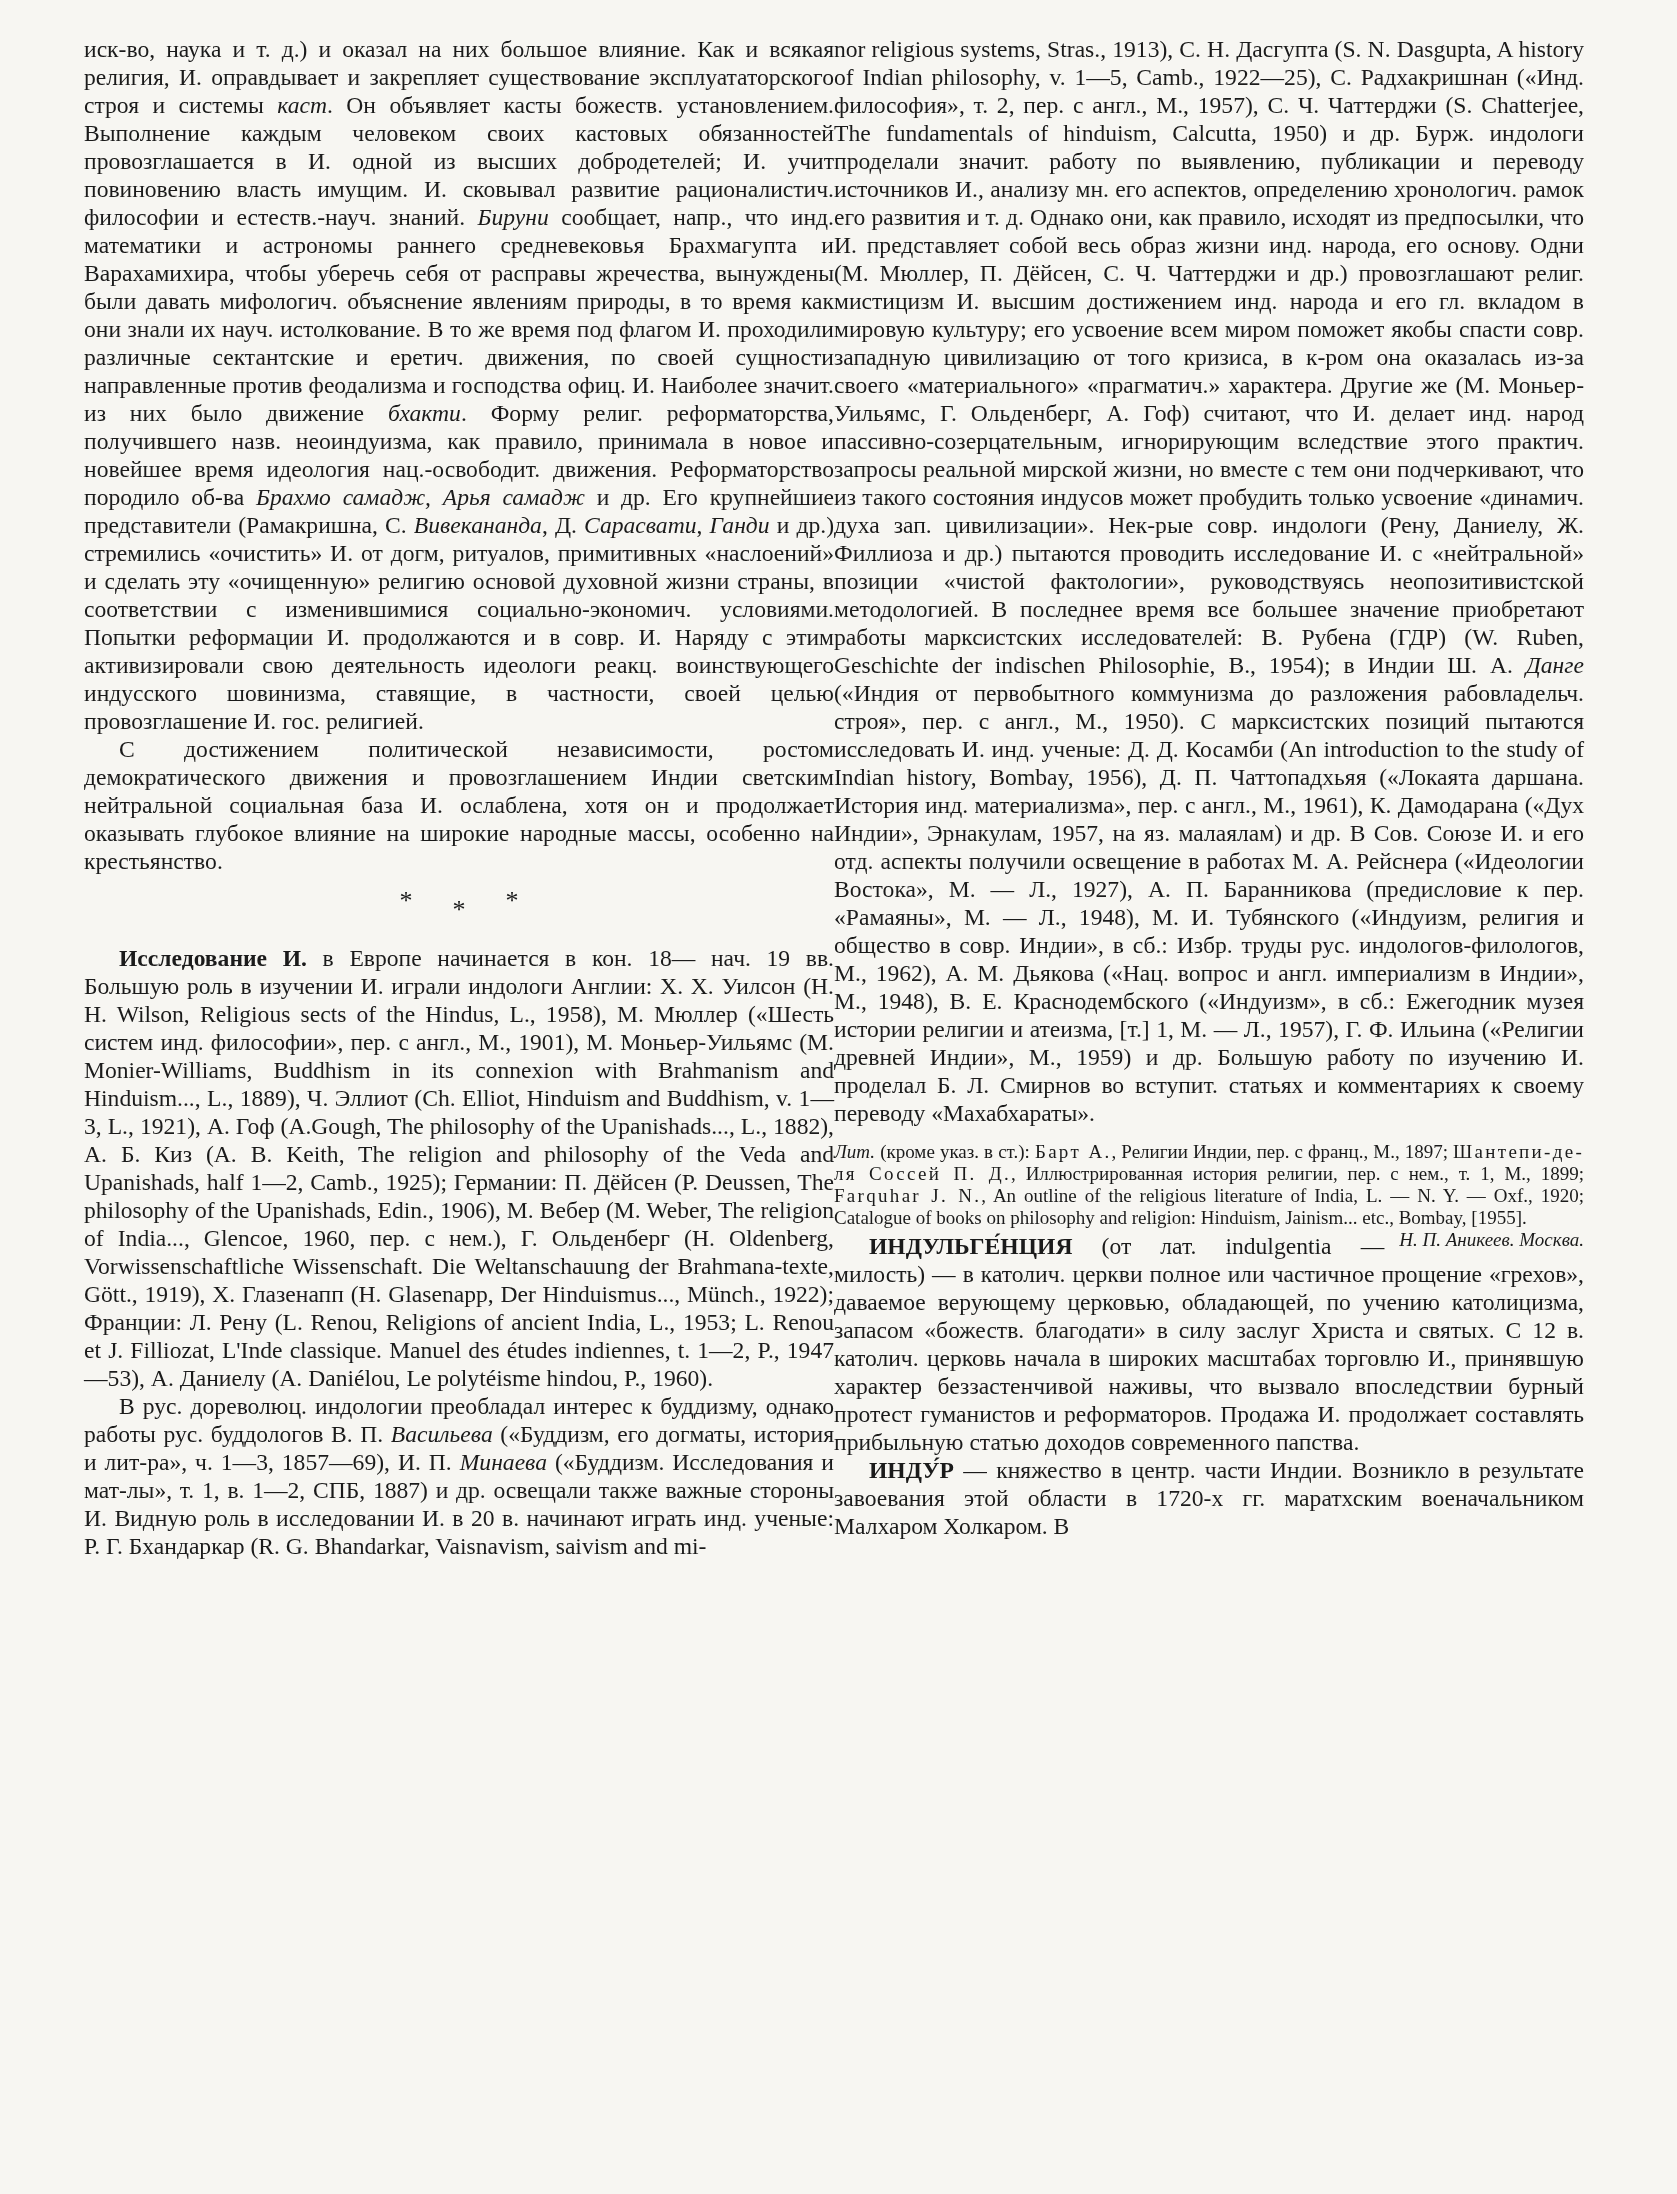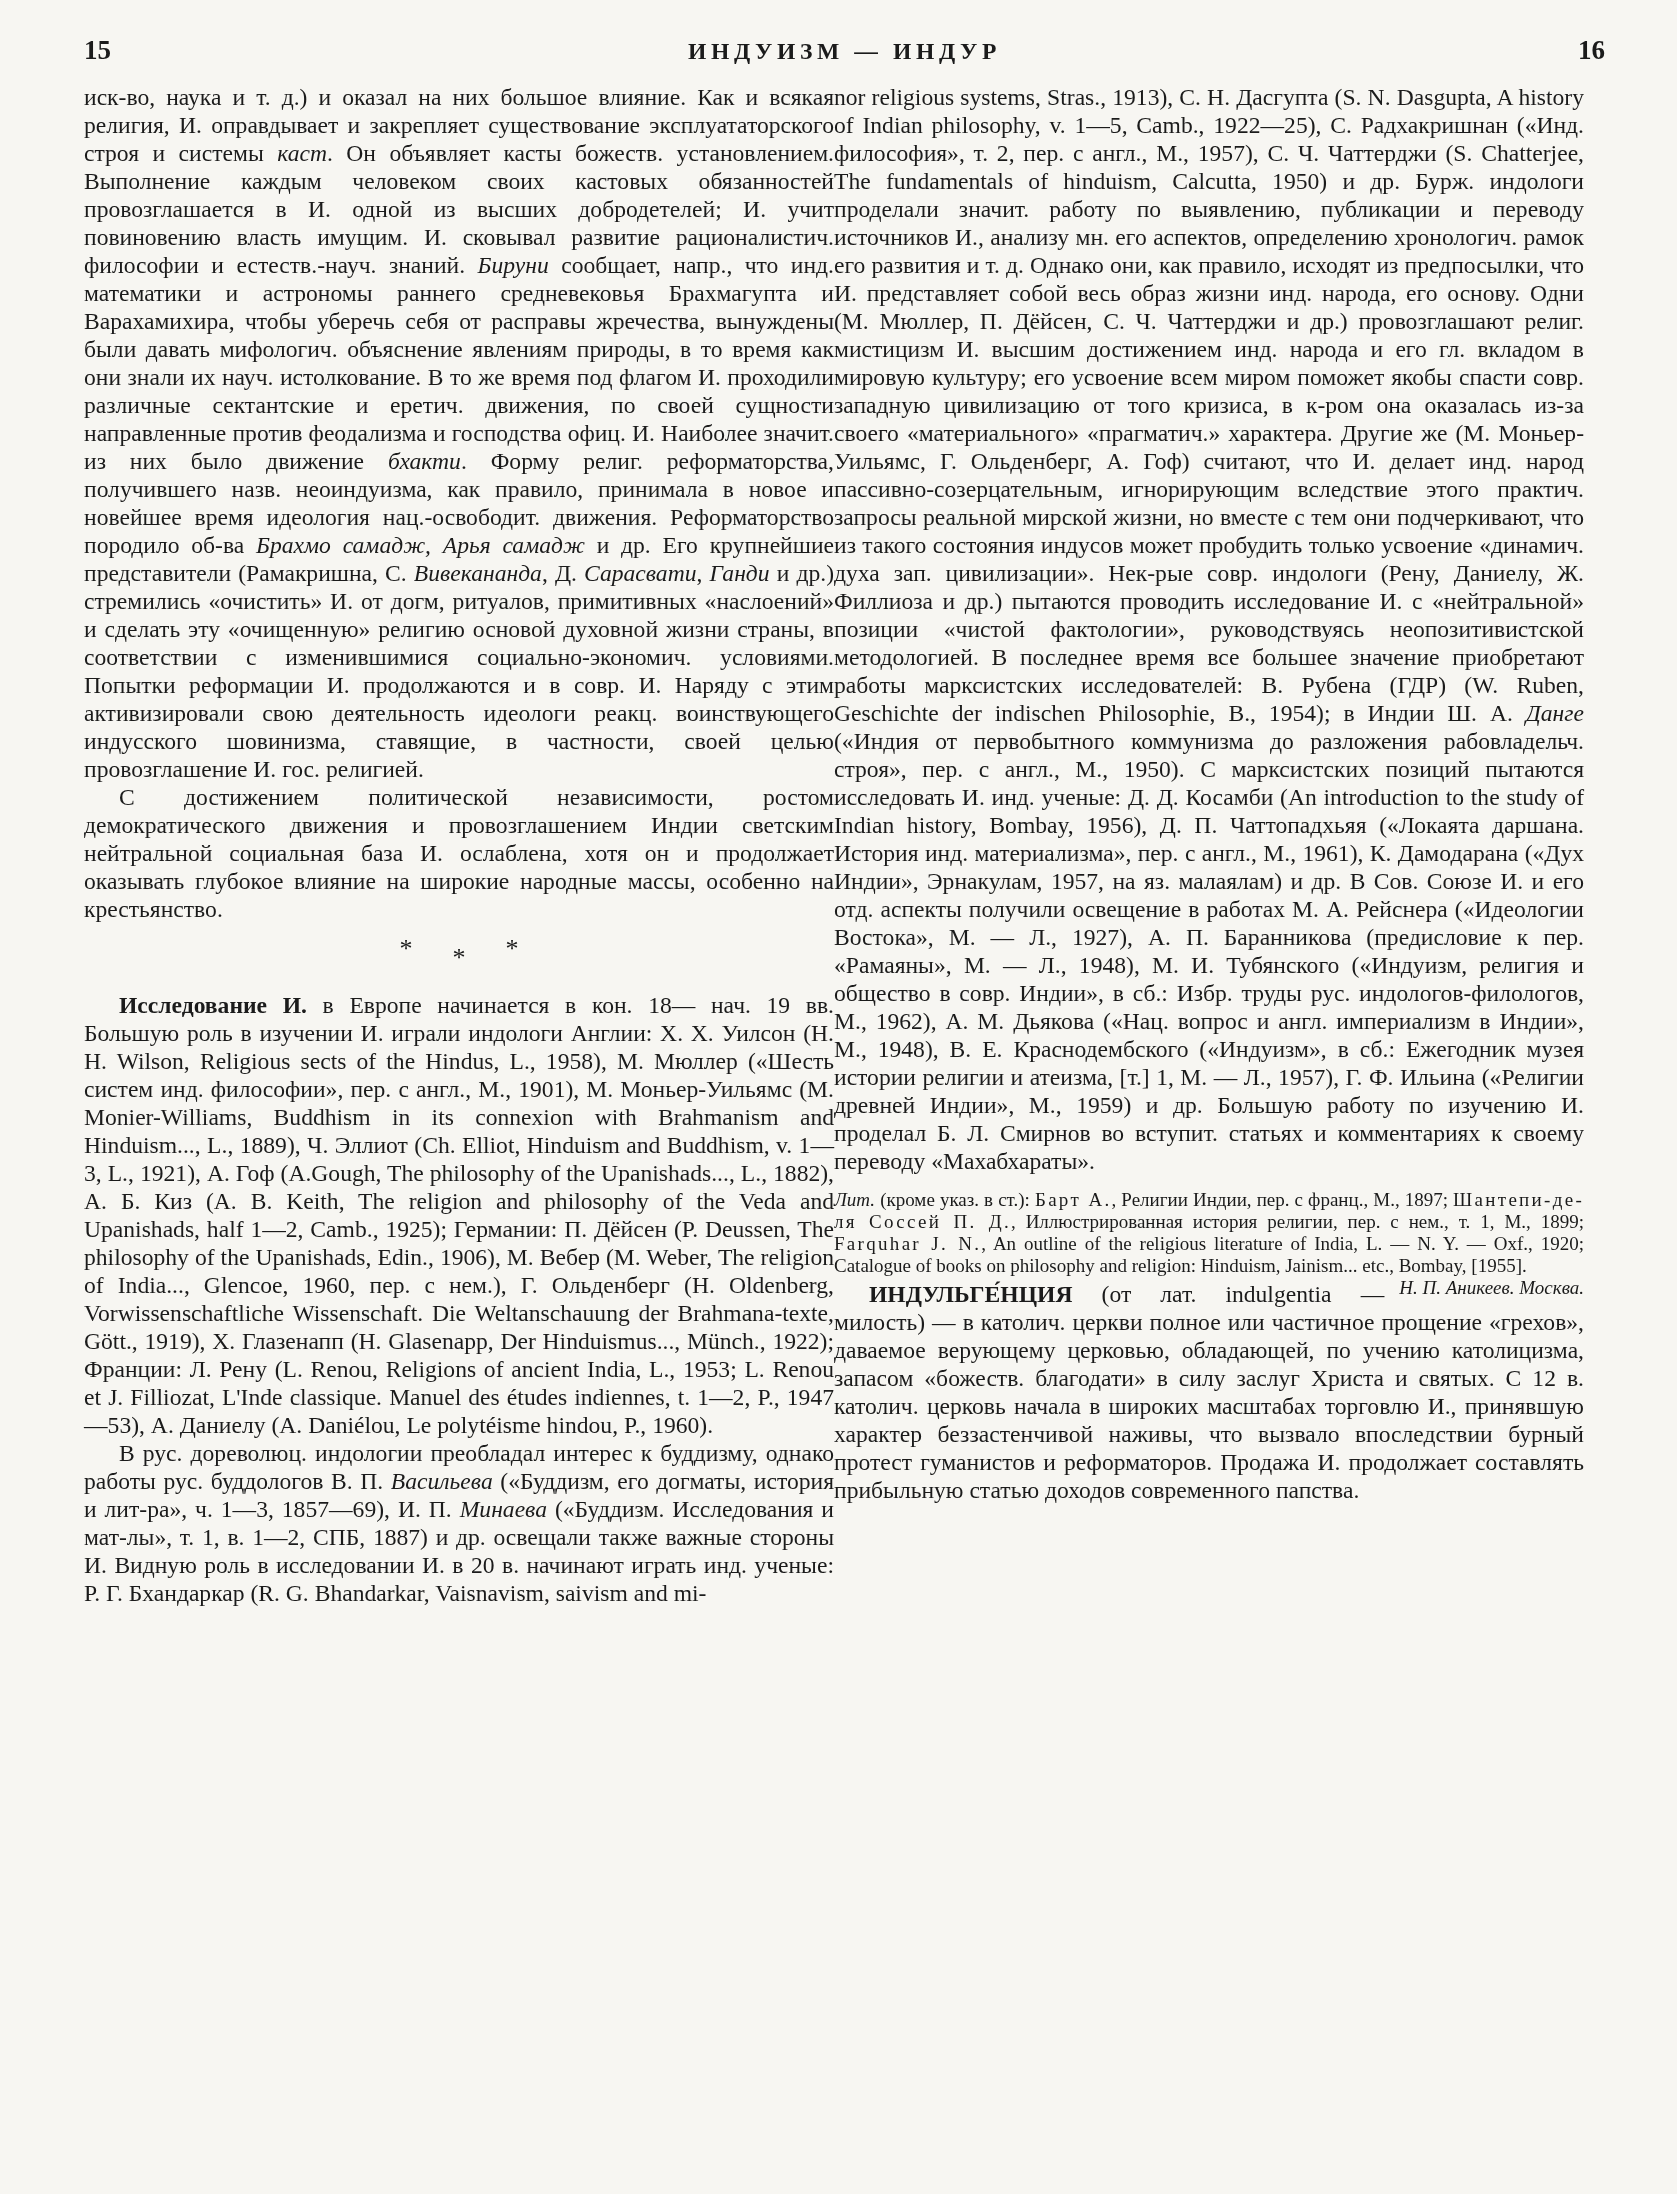--- a/index.html
+++ b/index.html
@@ -73,42 +73,38 @@
     font-style: italic;
     margin-left: 15px;
   }
   .article { margin-top: 3px; }
 </style>
 </head>
 <body>
 
 <div class="page">
 
-  <div class="header">
-    <div class="pagenum left">15</div>
-    <div class="running-head">ИНДУИЗМ — ИНДУР</div>
-    <div class="pagenum right">16</div>
-  </div>
 
   <div class="columns">
 
     <div class="col">
       <p class="cont"><span>иск-во, наука и т. д.) и оказал на них большое влияние. Как и всякая религия, И. оправдывает и закрепляет существование эксплуататорского строя и системы </span><span class="i">каст</span><span>. Он объявляет касты божеств. установлением. Выполнение каждым человеком своих кастовых обязанностей провозглашается в И. одной из высших добродетелей; И. учит повиновению власть имущим. И. сковывал развитие рационалистич. философии и естеств.-науч. знаний. </span><span class="i">Бируни</span><span> сообщает, напр., что инд. математики и астрономы раннего средневековья Брахмагупта и Варахамихира, чтобы уберечь себя от расправы жречества, вынуждены были давать мифологич. объяснение явлениям природы, в то время как они знали их науч. истолкование. В то же время под флагом И. проходили различные сектантские и еретич. движения, по своей сущности направленные против феодализма и господства офиц. И. Наиболее значит. из них было движение </span><span class="i">бхакти</span><span>. Форму религ. реформаторства, получившего назв. неоиндуизма, как правило, принимала в новое и новейшее время идеология нац.-освободит. движения. Реформаторство породило об-ва </span><span class="i">Брахмо самадж, Арья самадж</span><span> и др. Его крупнейшие представители (Рамакришна, С. </span><span class="i">Вивекананда</span><span>, Д. </span><span class="i">Сарасвати</span><span>, </span><span class="i">Ганди</span><span> и др.) стремились «очистить» И. от догм, ритуалов, примитивных «наслоений» и сделать эту «очищенную» религию основой духовной жизни страны, в соответствии с изменившимися социально-экономич. условиями. Попытки реформации И. продолжаются и в совр. И. Наряду с этим активизировали свою деятельность идеологи реакц. воинствующего индусского шовинизма, ставящие, в частности, своей целью провозглашение И. гос. религией.</span></p>
       <p><span>С достижением политической независимости, ростом демократического движения и провозглашением Индии светским нейтральной социальная база И. ослаблена, хотя он и продолжает оказывать глубокое влияние на широкие народные массы, особенно на крестьянство.</span></p>
       <div class="dinkus">
         <span>*</span><span>*</span><span>*</span>
       </div>
       <p><span class="b">Исследование И.</span><span> в Европе начинается в кон. 18— нач. 19 вв. Большую роль в изучении И. играли индологи Англии: Х. Х. Уилсон (H. H. Wilson, Religious sects of the Hindus, L., 1958), М. Мюллер («Шесть систем инд. философии», пер. с англ., М., 1901), М. Моньер-Уильямс (M. Monier-Williams, Buddhism in its connexion with Brahmanism and Hinduism..., L., 1889), Ч. Эллиот (Ch. Elliot, Hinduism and Buddhism, v. 1—3, L., 1921), А. Гоф (A.Gough, The philosophy of the Upanishads..., L., 1882), А. Б. Киз (A. B. Keith, The religion and philosophy of the Veda and Upanishads, half 1—2, Camb., 1925); Германии: П. Дёйсен (P. Deussen, The philosophy of the Upanishads, Edin., 1906), М. Вебер (M. Weber, The religion of India..., Glencoe, 1960, пер. с нем.), Г. Ольденберг (H. Oldenberg, Vorwissenschaftliche Wissenschaft. Die Weltanschauung der Brahmana-texte, Gött., 1919), Х. Глазенапп (H. Glasenapp, Der Hinduismus..., Münch., 1922); Франции: Л. Рену (L. Renou, Religions of ancient India, L., 1953; L. Renou et J. Filliozat, L'Inde classique. Manuel des études indiennes, t. 1—2, P., 1947—53), А. Даниелу (A. Daniélou, Le polytéisme hindou, P., 1960).</span></p>
       <p><span>В рус. дореволюц. индологии преобладал интерес к буддизму, однако работы рус. буддологов В. П. </span><span class="i">Васильева</span><span> («Буддизм, его догматы, история и лит-ра», ч. 1—3, 1857—69), И. П. </span><span class="i">Минаева</span><span> («Буддизм. Исследования и мат-лы», т. 1, в. 1—2, СПБ, 1887) и др. освещали также важные стороны И. Видную роль в исследовании И. в 20 в. начинают играть инд. ученые: Р. Г. Бхандаркар (R. G. Bhandarkar, Vaisnavism, saivism and mi-</span></p>
     </div>
 
     <div class="col">
       <p class="cont"><span>nor religious systems, Stras., 1913), С. Н. Дасгупта (S. N. Dasgupta, A history of Indian philosophy, v. 1—5, Camb., 1922—25), С. Радхакришнан («Инд. философия», т. 2, пер. с англ., М., 1957), С. Ч. Чаттерджи (S. Chatterjee, The fundamentals of hinduism, Calcutta, 1950) и др. Бурж. индологи проделали значит. работу по выявлению, публикации и переводу источников И., анализу мн. его аспектов, определению хронологич. рамок его развития и т. д. Однако они, как правило, исходят из предпосылки, что И. представляет собой весь образ жизни инд. народа, его основу. Одни (М. Мюллер, П. Дёйсен, С. Ч. Чаттерджи и др.) провозглашают религ. мистицизм И. высшим достижением инд. народа и его гл. вкладом в мировую культуру; его усвоение всем миром поможет якобы спасти совр. западную цивилизацию от того кризиса, в к-ром она оказалась из-за своего «материального» «прагматич.» характера. Другие же (М. Моньер-Уильямс, Г. Ольденберг, А. Гоф) считают, что И. делает инд. народ пассивно-созерцательным, игнорирующим вследствие этого практич. запросы реальной мирской жизни, но вместе с тем они подчеркивают, что из такого состояния индусов может пробудить только усвоение «динамич. духа зап. цивилизации». Нек-рые совр. индологи (Рену, Даниелу, Ж. Филлиоза и др.) пытаются проводить исследование И. с «нейтральной» позиции «чистой фактологии», руководствуясь неопозитивистской методологией. В последнее время все большее значение приобретают работы марксистских исследователей: В. Рубена (ГДР) (W. Ruben, Geschichte der indischen Philosophie, B., 1954); в Индии Ш. А. </span><span class="i">Данге</span><span> («Индия от первобытного коммунизма до разложения рабовладельч. строя», пер. с англ., М., 1950). С марксистских позиций пытаются исследовать И. инд. ученые: Д. Д. Косамби (An introduction to the study of Indian history, Bombay, 1956), Д. П. Чаттопадхьяя («Локаята даршана. История инд. материализма», пер. с англ., М., 1961), К. Дамодарана («Дух Индии», Эрнакулам, 1957, на яз. малаялам) и др. В Сов. Союзе И. и его отд. аспекты получили освещение в работах М. А. Рейснера («Идеологии Востока», М. — Л., 1927), А. П. Баранникова (предисловие к пер. «Рамаяны», М. — Л., 1948), М. И. Тубянского («Индуизм, религия и общество в совр. Индии», в сб.: Избр. труды рус. индологов-филологов, М., 1962), А. М. Дьякова («Нац. вопрос и англ. империализм в Индии», М., 1948), В. Е. Краснодембского («Индуизм», в сб.: Ежегодник музея истории религии и атеизма, [т.] 1, М. — Л., 1957), Г. Ф. Ильина («Религии древней Индии», М., 1959) и др. Большую работу по изучению И. проделал Б. Л. Смирнов во вступит. статьях и комментариях к своему переводу «Махабхараты».</span></p>
       <div class="lit">
         <span><span class="i">Лит.</span><span> (кроме указ. в ст.): </span><span class="sp">Барт А.</span><span>, Религии Индии, пер. с франц., М., 1897; </span><span class="sp">Шантепи-де-ля Соссей П. Д.</span><span>, Иллюстрированная история религии, пер. с нем., т. 1, М., 1899; </span><span class="sp">Farquhar J. N.</span><span>, An outline of the religious literature of India, L. — N. Y. — Oxf., 1920; Catalogue of books on philosophy and religion: Hinduism, Jainism... etc., Bombay, [1955]. </span></span><span class="lit-sig">Н. П. Аникеев. Москва.</span>
       </div>
       <p class="article"><span class="b">ИНДУЛЬГЕ́НЦИЯ</span><span> (от лат. indulgentia — милость) — в католич. церкви полное или частичное прощение «грехов», даваемое верующему церковью, обладающей, по учению католицизма, запасом «божеств. благодати» в силу заслуг Христа и святых. С 12 в. католич. церковь начала в широких масштабах торговлю И., принявшую характер беззастенчивой наживы, что вызвало впоследствии бурный протест гуманистов и реформаторов. Продажа И. продолжает составлять прибыльную статью доходов современного папства.</span></p>
+      <p><span class="b">ИНДУ́Р</span><span> — княжество в центр. части Индии. Возникло в результате завоевания этой области в 1720-х гг. маратхским военачальником Малхаром Холкаром. В</span></p>
     </div>
 
   </div>
 
 </div>
 
 
 </body></html>

